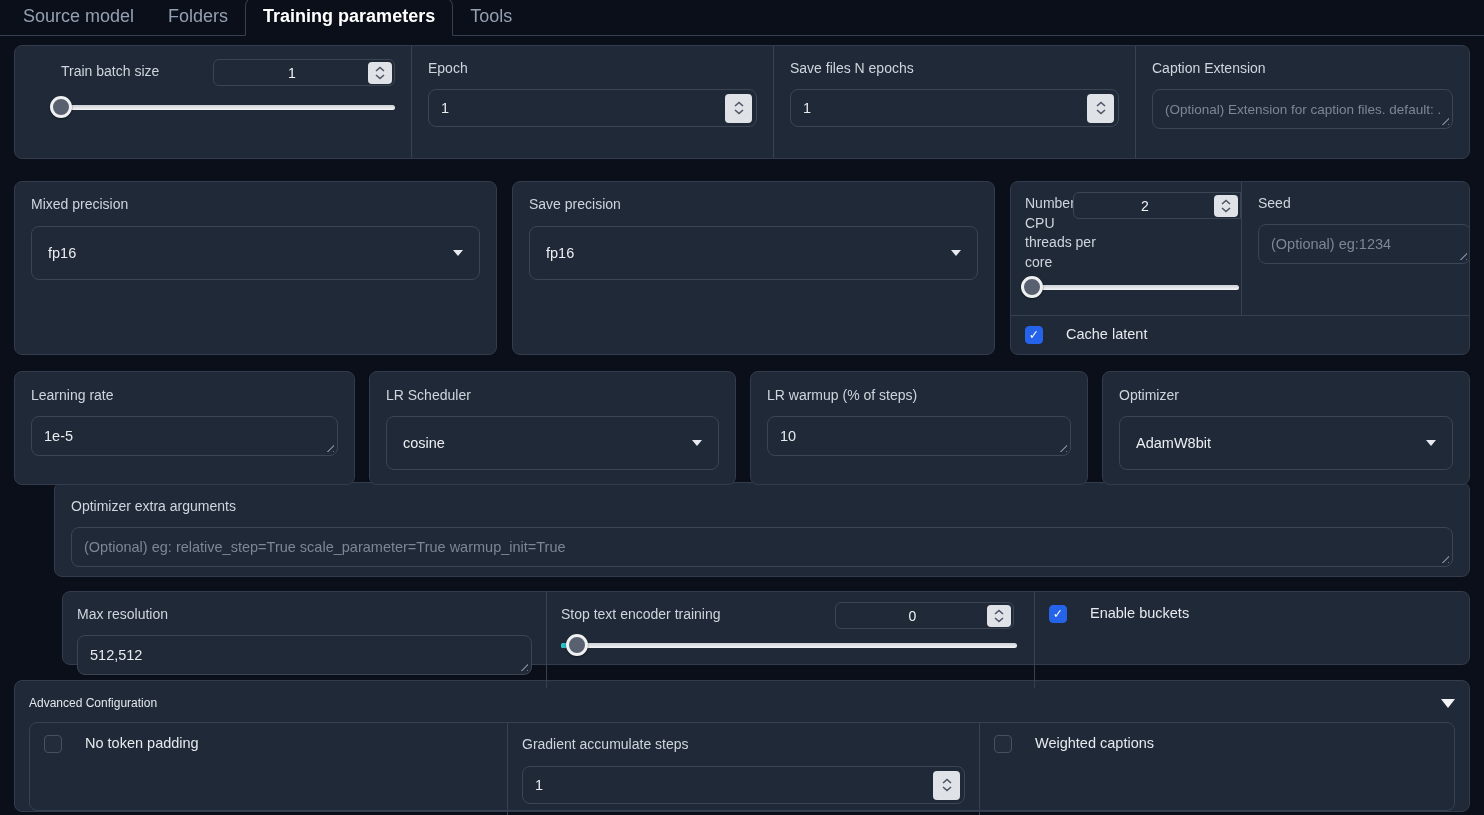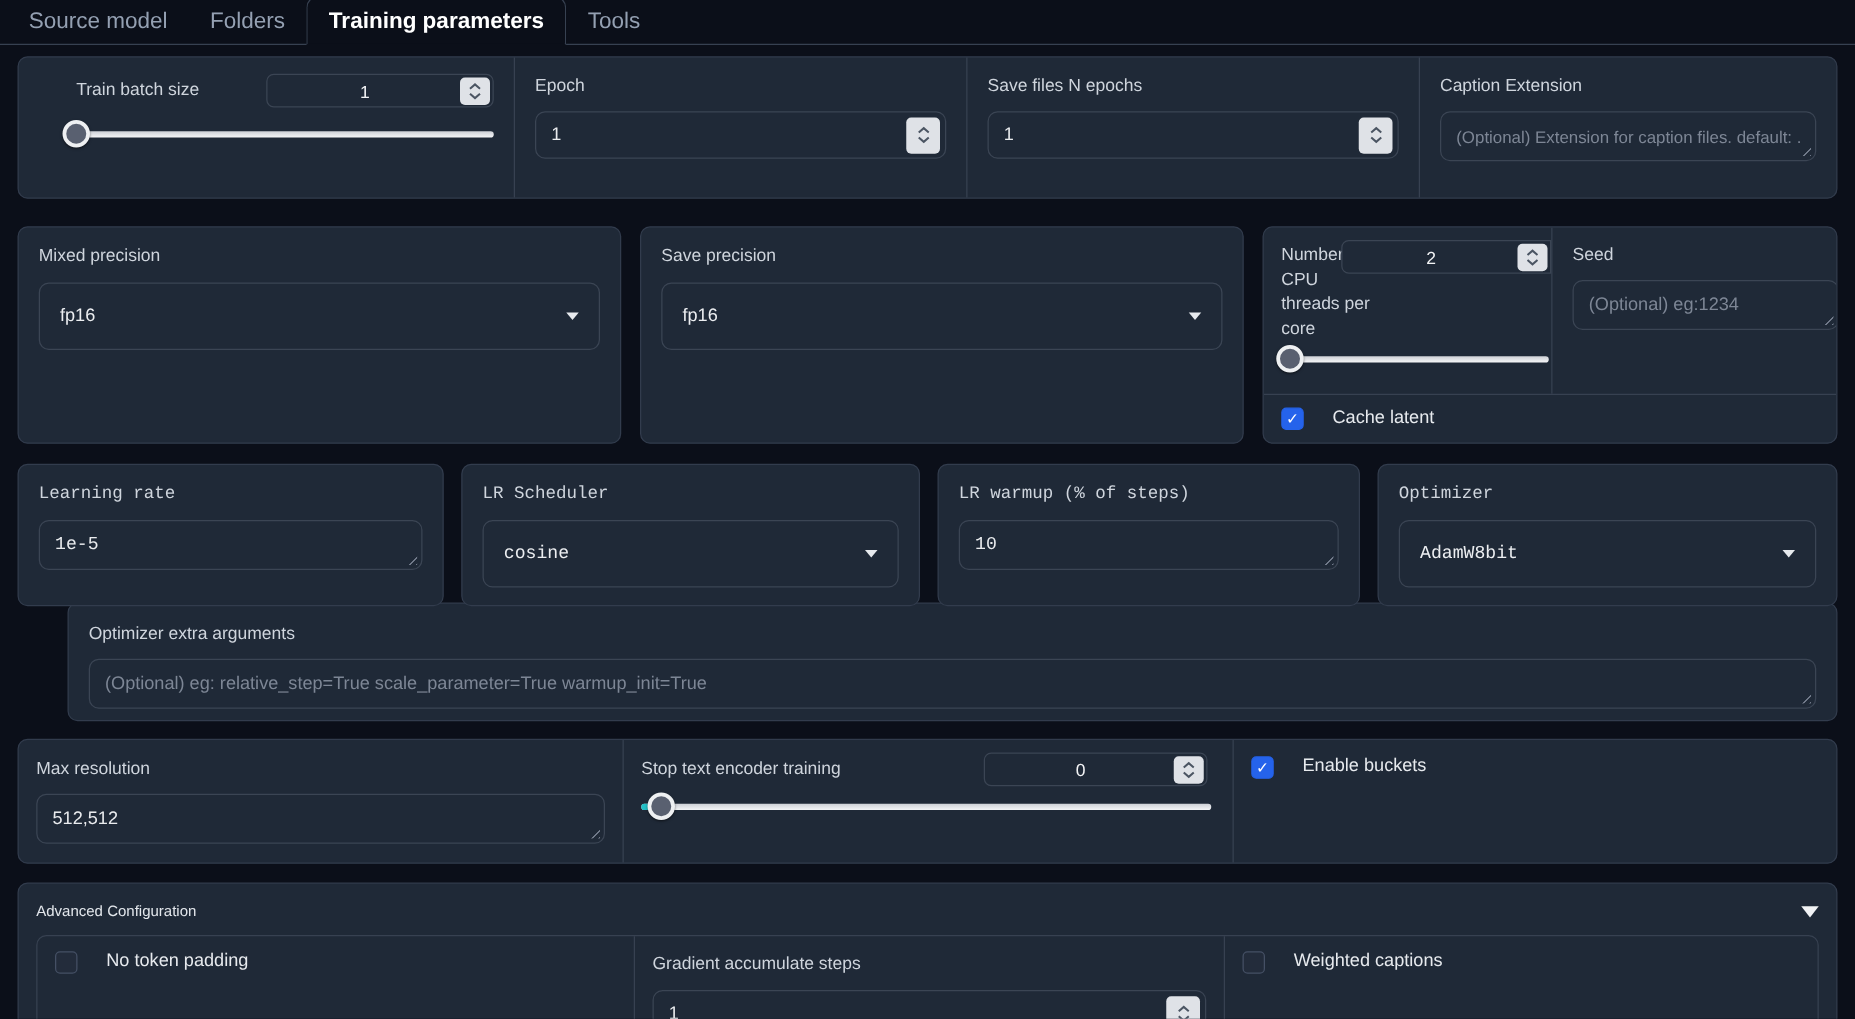--- a/index.html
+++ b/index.html
@@ -16,23 +16,23 @@
   .tab.active {
     color:#ffffff; font-weight:600; background:#0b0f19;
     border:1px solid #374151; border-bottom:1px solid #0b0f19;
     border-radius:9px 9px 0 0; margin-bottom:-1px;
   }
   
   .content { padding:9px 14px 0 14px; }
   .panel { background:#1f2937; border:1px solid #323c4d; border-radius:8px; }
   .row1 { height:114px; margin-bottom:22px; display:grid; grid-template-columns:366px 362px 362px 1fr;padding-left:30px; }
   .row2 { height:174px; margin-bottom:16px; display:grid; grid-template-columns:483px 483px 1fr; gap:15px; }
-  .row3 { height:97px;  margin-bottom:14px; display:grid; grid-template-columns:341px 367px 338px 1fr; gap:14px;font-family:Liberation Mono, monospace; }
+  .row3 { height:97px;  margin-bottom:14px; display:grid; grid-template-columns:341px 367px 338px 1fr; gap:14px; }
   .row4 { height:95px;  margin-bottom:14px; padding:14px 16px;margin-left:40px; }
-  .row5 { height:100px;  margin-bottom:15px; display:grid; grid-template-columns:483px 488px 1fr; }
+  .row5 { height:74px;  margin-bottom:15px; display:grid; grid-template-columns:483px 488px 1fr;margin-left:48px; }
   .row6 { height:132px; padding:10px 14px 2px 14px; }
   .cell { padding:13px 16px; position:relative; }
   .bl { border-left:1px solid #374151; }
   label.fl { display:block; font-size:14px; color:#cfd5dd; line-height:18px; }
   
   .ti-wrap { position:relative; display:flex; align-items:center; height:40px; margin-top:12px;
              border:1px solid #3b4554; border-radius:8px; background:#1f2937; padding:0 12px; }
   .ti-wrap input { flex:1; min-width:0; background:transparent; border:none; outline:none;
                    color:#e9ebee; font-size:14.5px; font-family:inherit; }
   .ti-wrap input::placeholder { color:#7d8695; }

